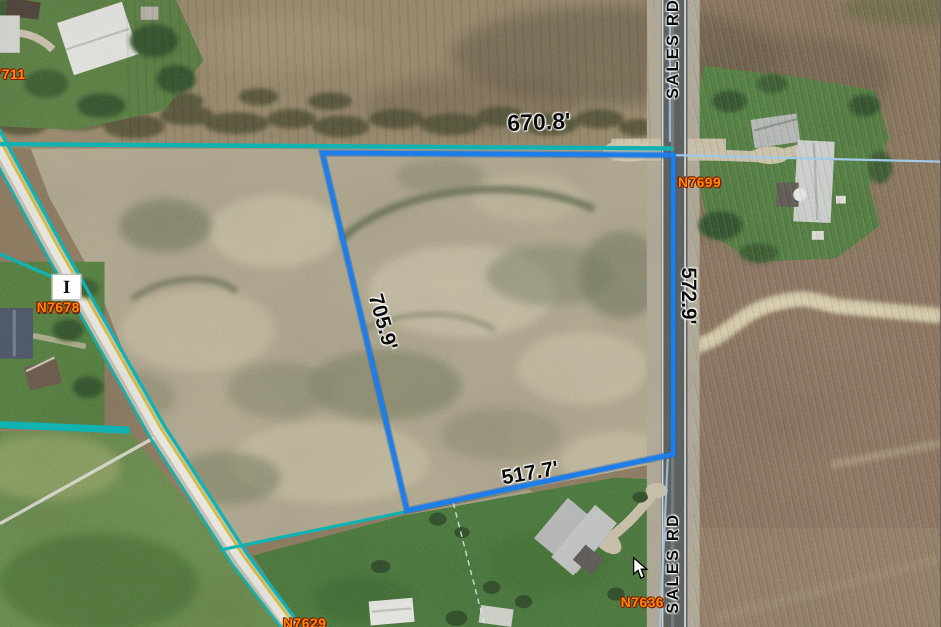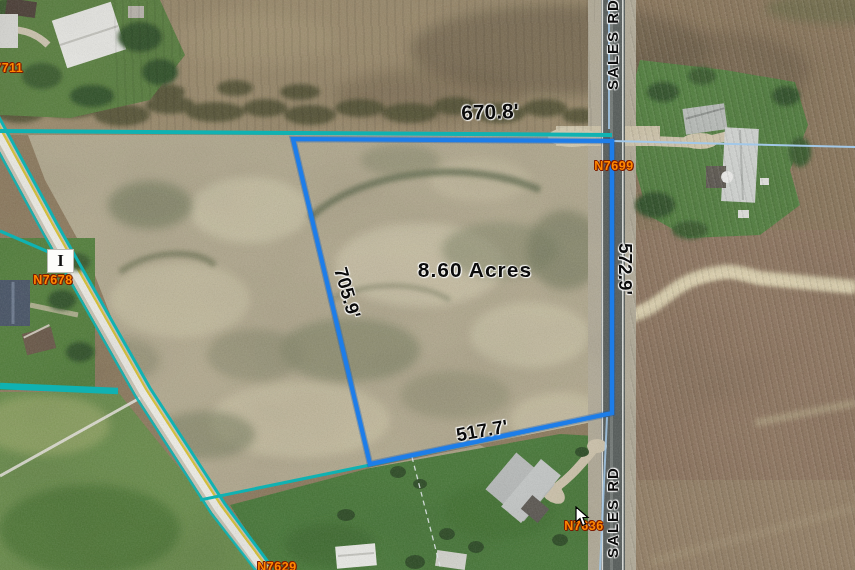--- a/index.html
+++ b/index.html
@@ -240,29 +240,28 @@
     <g>
       <polygon points="293,139 612,141 612,413 370,464" fill="none" stroke="#1059b8" stroke-width="6.5" opacity="0.35"></polygon>
       <polygon points="293,139 612,141 612,413 370,464" fill="none" stroke="#1d7de9" stroke-width="4.2"></polygon>
     </g>
   </svg>
 
   <div class="lbl" style="left:490px;top:112px;font-size:21px;transform:translate(-50%,-50%) rotate(-2deg);">670.8'</div>
   <div class="lbl" style="left:347px;top:293px;font-size:19px;transform:translate(-50%,-50%) rotate(74deg);">705.9'</div>
   <div class="lbl" style="left:625px;top:269px;font-size:19px;transform:translate(-50%,-50%) rotate(90deg);">572.9'</div>
   <div class="lbl" style="left:482px;top:431px;font-size:19px;transform:translate(-50%,-50%) rotate(-10deg);">517.7'</div>
-  <div class="lbl" style="left:475px;top:270px;font-size:21px;letter-spacing:1px;">8.60 Acres</div>
 
   <div class="lbl roadlbl" style="left:612px;top:44px;transform:translate(-50%,-50%) rotate(-90deg);">SALES RD</div>
   <div class="lbl roadlbl" style="left:612px;top:512px;transform:translate(-50%,-50%) rotate(-90deg);">SALES RD</div>
 
   <div class="addr" style="left:4px;top:68px;">N7711</div>
-  <div class="addr" style="left:614px;top:166px;">N7699</div>
+  <div class="addr" style="left:636px;top:166px;">N7699</div>
   <div class="addr" style="left:53px;top:280px;">N7678</div>
-  <div class="addr" style="left:584px;top:526px;">N7636</div>
+  <div class="addr" style="left:584px;top:548px;">N7636</div>
   <div class="addr" style="left:277px;top:567px;">N7629</div>
 
   <div class="marker-box">
     <span>I</span>
   </div>
 
   <svg width="16" height="22" style="left:575px;top:506px;">
     <path d="M1,1 L1,16 L5,12.5 L7.5,19.5 L10.5,18.2 L8,11.5 L13,11.5 Z" fill="#ffffff" stroke="#000000" stroke-width="1.2"></path>
   </svg>
 

